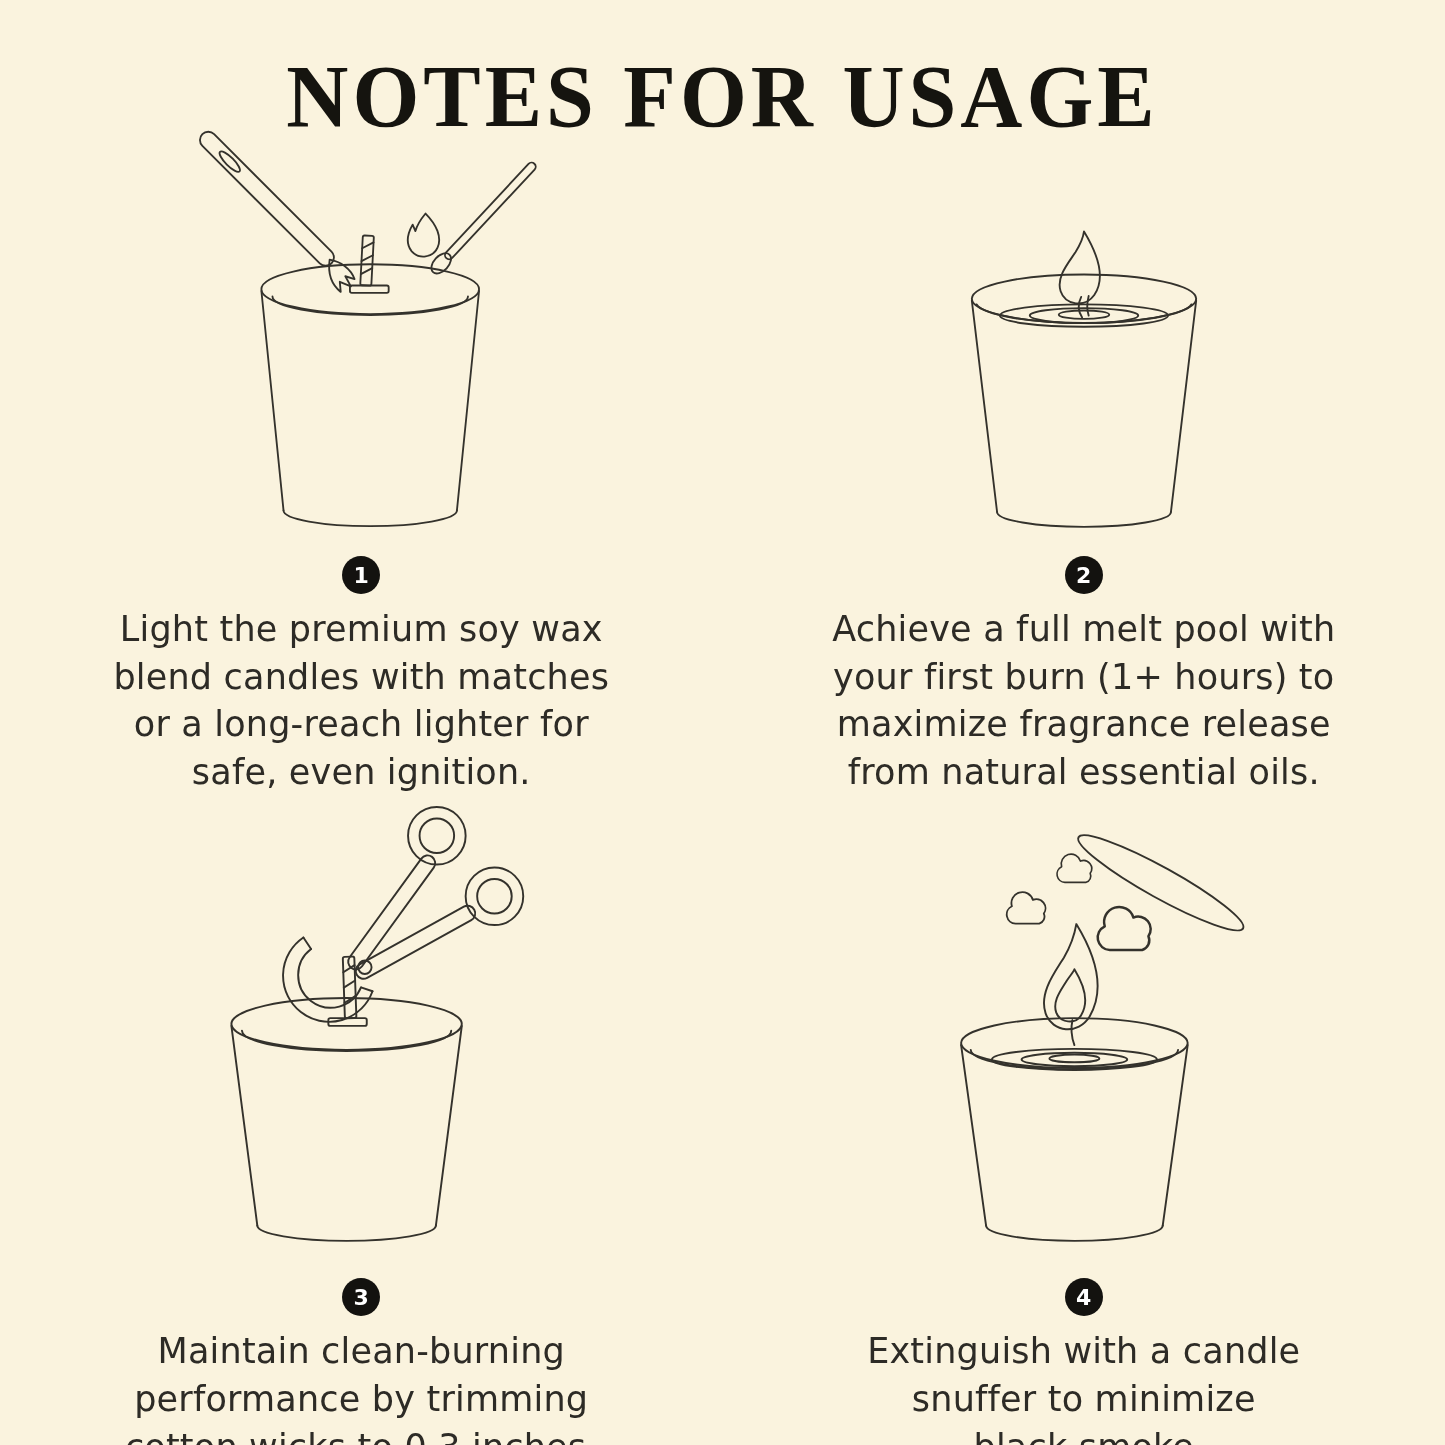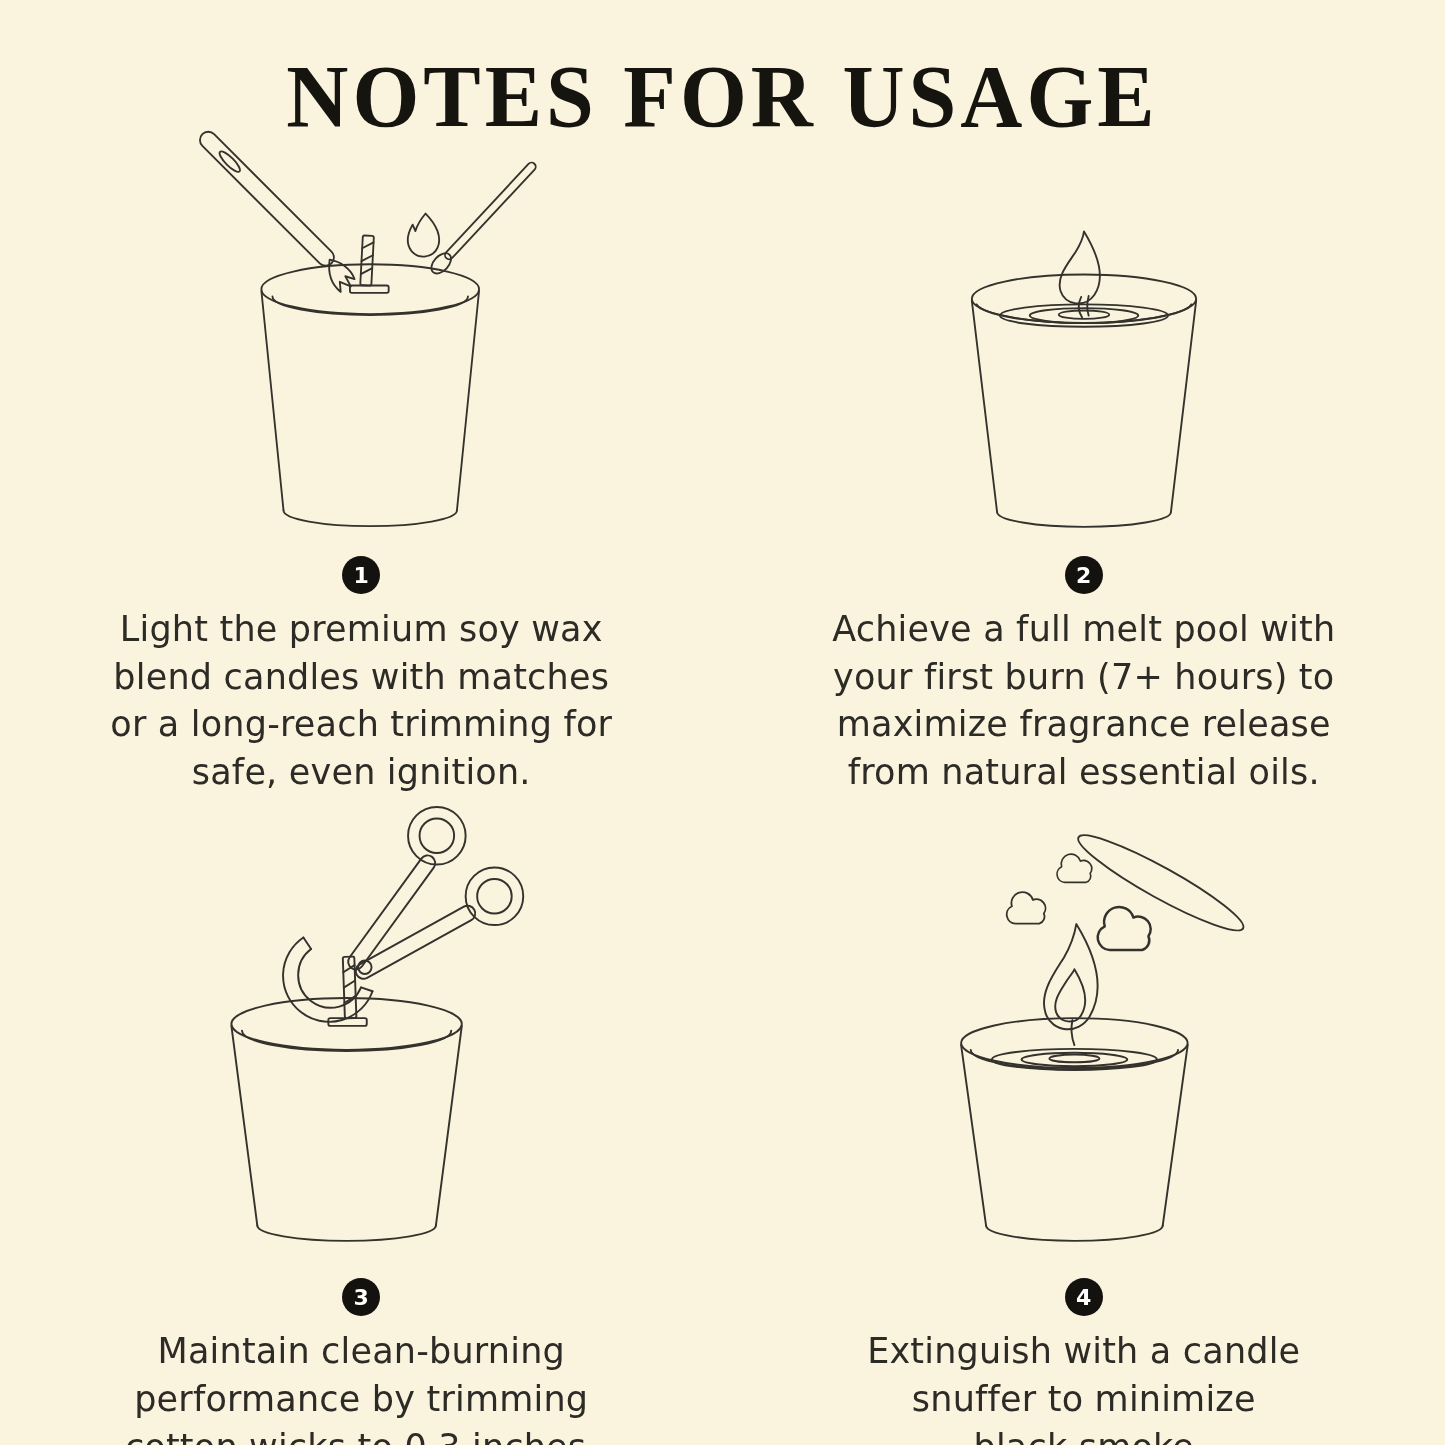--- a/index.html
+++ b/index.html
@@ -91,21 +91,21 @@
             </g>
             <rect x="248" y="174" width="42" height="8" rx="2"></rect>
           </g>
         </svg>
       </div>
       <div class="badge">
           <span>1</span>
         </div>
       <p class="caption">Light the premium soy wax
 blend candles with matches
-or a long-reach trimming for
+or a long-reach lighter for
 safe, even ignition.</p>
     </section>
 
     <section class="step row1">
       <div class="illu">
         <svg width="430" height="346" viewBox="0 0 460 370">
 
           <g class="ink">
             <path d="M230,40 C 247,68 252,92 241,108 C 231,122 210,119 205,104 C 200,89 213,74 221,62 C 226,54 229,48 230,40 Z"></path>
             <path d="M227,110 c -4,8 -3,16 1,22"></path>
@@ -122,21 +122,21 @@
             </g>
             <path d="M110,114 L137,340 M350,114 L323,340"></path>
             <path d="M137,340 A 93 16 0 0 0 323,340"></path>
           </g>
         </svg>
       </div>
       <div class="badge">
           <span>2</span>
         </div>
       <p class="caption">Achieve a full melt pool with
-your first burn (7+ hours) to
+your first burn (1+ hours) to
 maximize fragrance release
 from natural essential oils.</p>
     </section>
 
     <section class="step row2">
       <div class="illu">
         <svg width="500" height="480" viewBox="0 0 520 500">
 
           <g class="ink">
             <circle cx="339" cy="56" r="30"></circle>

